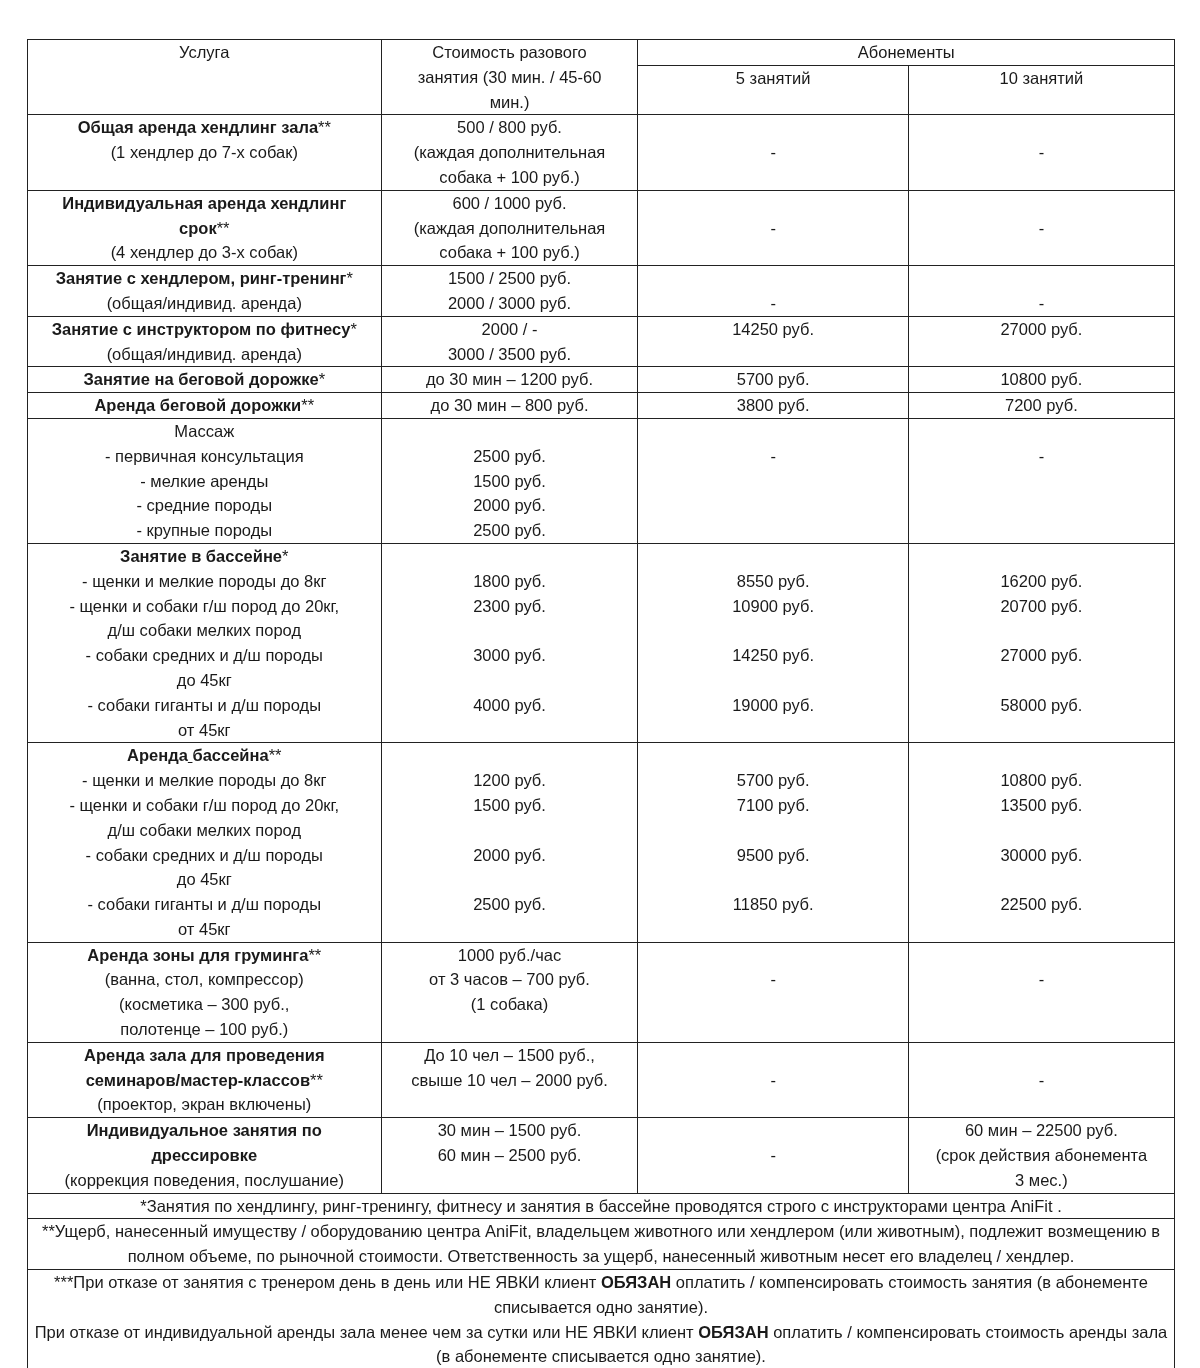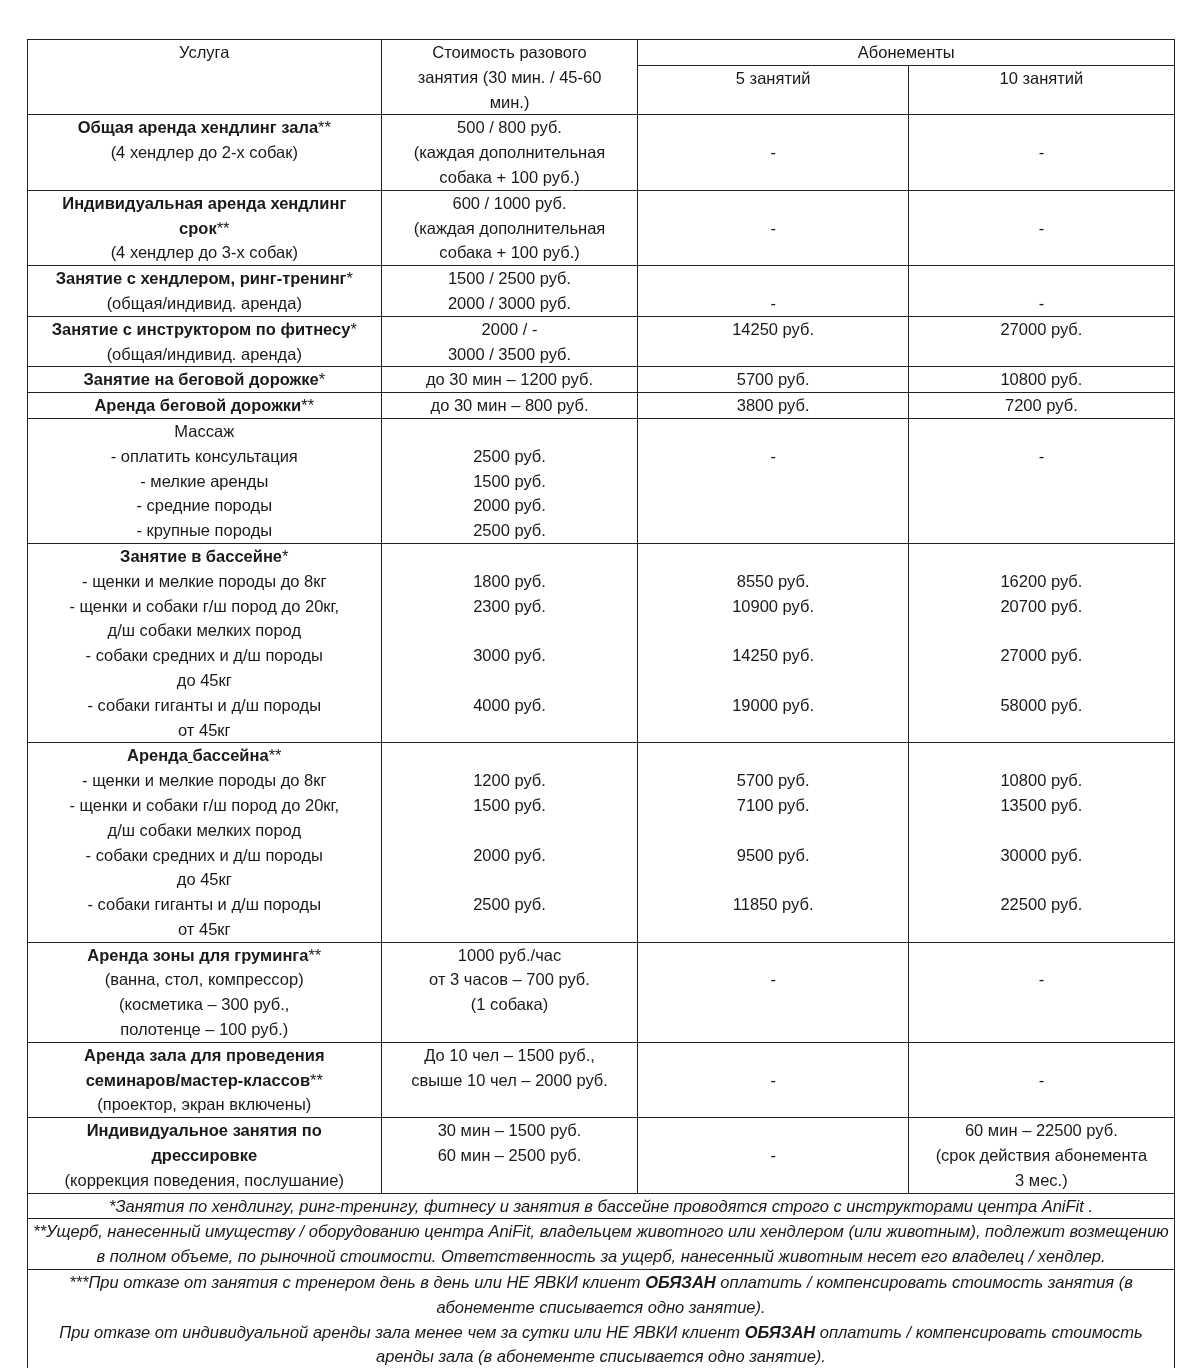--- a/index.html
+++ b/index.html
@@ -11,21 +11,21 @@
     border: 1.5px solid #222; text-align: center; vertical-align: top;
     padding: 0 4px; font-size: 16.5px; line-height: 24.8px; font-weight: normal;
   }
   .c1 { width: 344px; } .c2 { width: 250px; } .c3 { width: 263px; } .c4 { width: 259px; }
   .b { font-weight: bold; }
   .ln { display: block; min-height: 24.8px; white-space: nowrap; }
   .u { text-decoration: underline; }
   .head-row th { font-weight: bold; }
   .sub th { border-top: 1.5px solid #222; }
   .notes td { font-size: 13.5px; line-height: 19.5px; padding: 0 6px; }
-  .notes .ln { min-height: 19.5px; white-space: normal; font-style: italic; }
+  .notes .ln { min-height: 19.5px; white-space: normal; }
 </style>
 </head>
 <body>
 
 <div class="doc">
   <table class="price">
     <colgroup>
         <col class="c1">
         <col class="c2">
         <col class="c3">
@@ -51,21 +51,21 @@
         </th>
         <th style="vertical-align:top">
           <span class="ln">10 занятий</span>
         </th>
       </tr>
     </thead>
     <tbody id="rows">
         <tr>
           <td>
             <span class="ln"><span class="b">Общая аренда хендлинг зала</span><span>**</span></span>
-            <span class="ln"><span>(4 хендлер до 2-х собак)</span></span>
+            <span class="ln"><span>(1 хендлер до 7-х собак)</span></span>
           </td>
           <td>
             <span class="ln">500 / 800 руб.</span>
             <span class="ln">(каждая дополнительная</span>
             <span class="ln">собака + 100 руб.)</span>
           </td>
           <td>
             <span class="ln"></span>
             <span class="ln">-</span>
           </td>
@@ -152,21 +152,21 @@
           <td>
             <span class="ln">3800 руб.</span>
           </td>
           <td>
             <span class="ln">7200 руб.</span>
           </td>
         </tr>
         <tr>
           <td>
             <span class="ln"><span>Массаж</span></span>
-            <span class="ln"><span>- оплатить консультация</span></span>
+            <span class="ln"><span>- первичная консультация</span></span>
             <span class="ln"><span>- мелкие аренды</span></span>
             <span class="ln"><span>- средние породы</span></span>
             <span class="ln"><span>- крупные породы</span></span>
           </td>
           <td>
             <span class="ln"></span>
             <span class="ln">2500 руб.</span>
             <span class="ln">1500 руб.</span>
             <span class="ln">2000 руб.</span>
             <span class="ln">2500 руб.</span>

